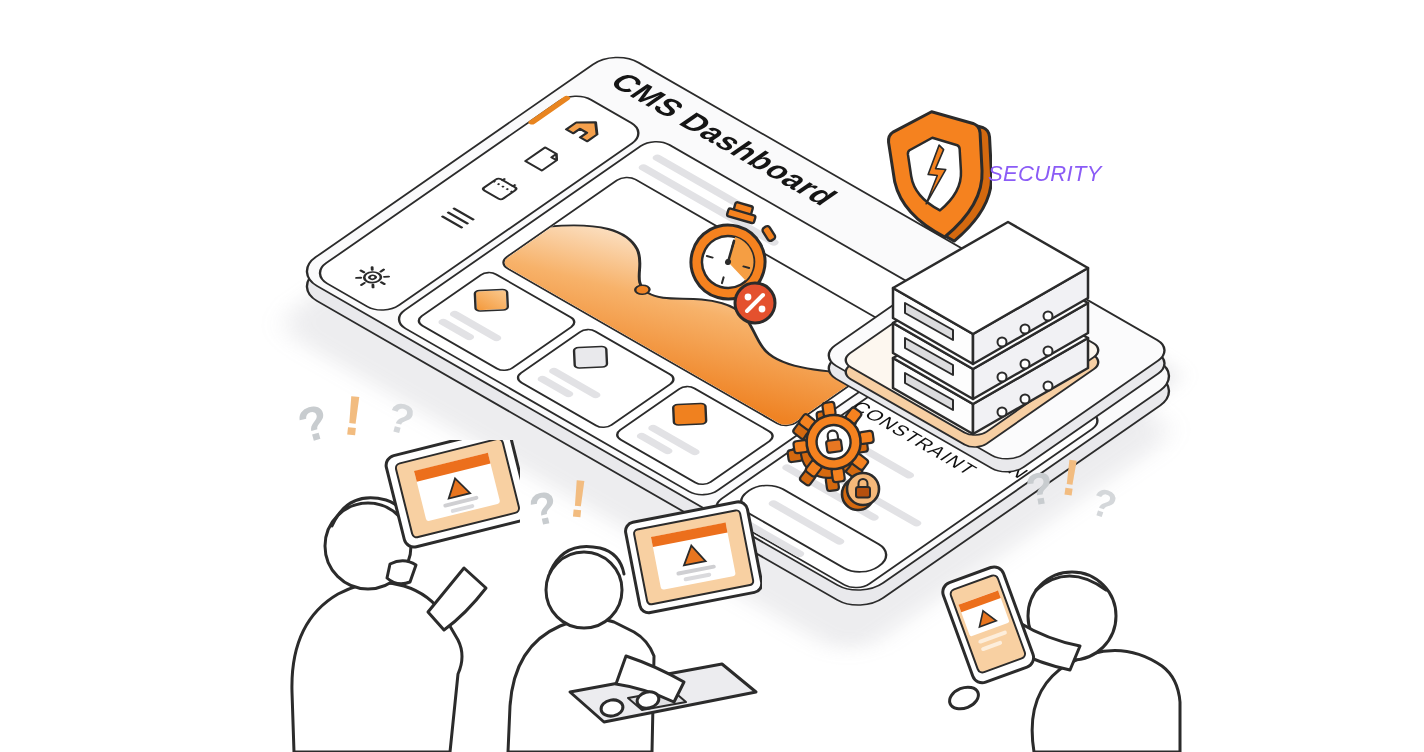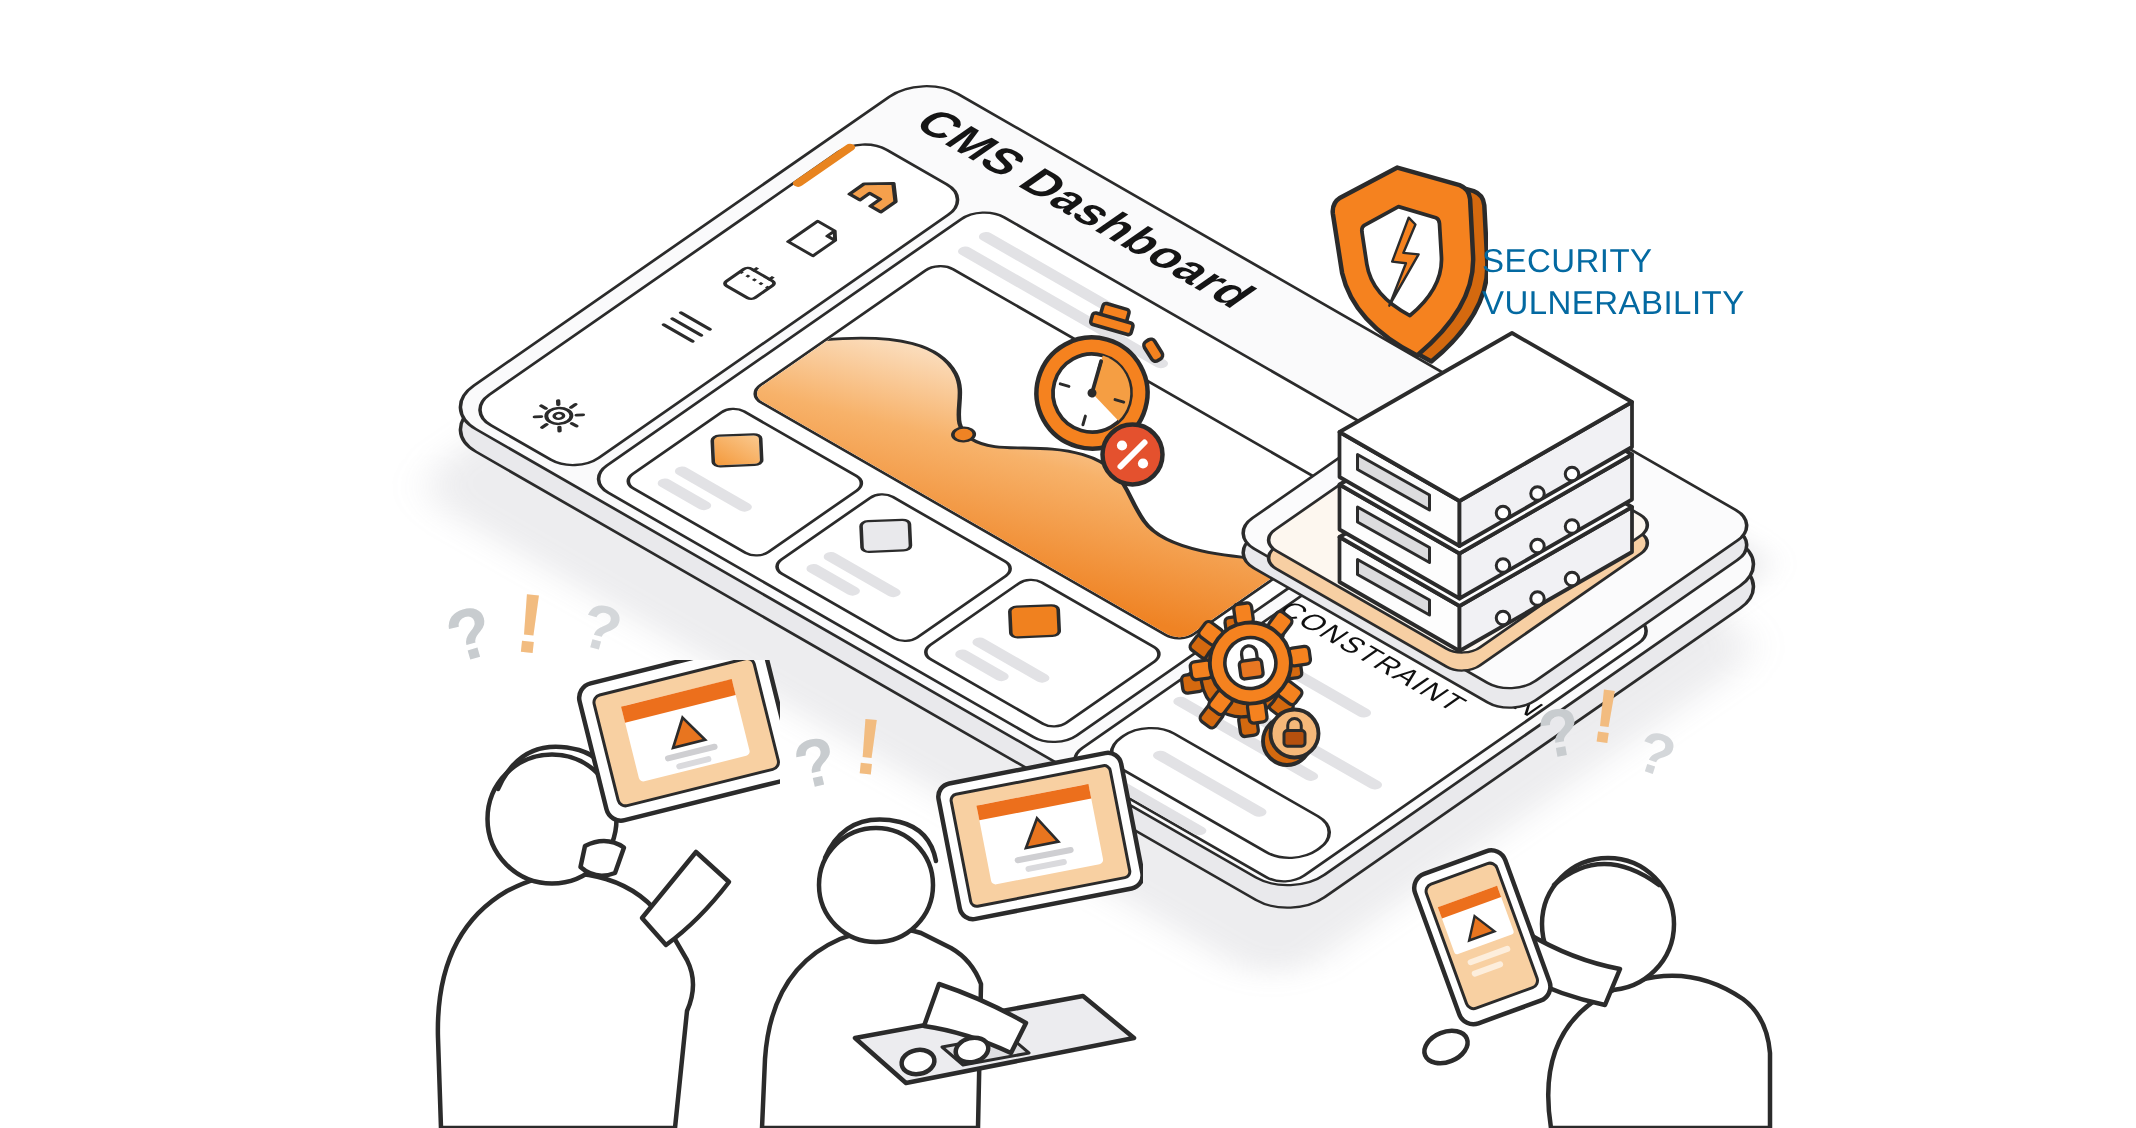--- a/index.html
+++ b/index.html
@@ -73,21 +73,21 @@
              border:2.5px solid var(--ink);border-radius:20px;z-index:4;}
   .slab-top{left:985px;top:240px;width:215px;height:200px;background:#FBFBFC;
             border:2.5px solid var(--ink);border-radius:20px;z-index:4;}
   .plat-side{left:968px;top:282px;width:155px;height:155px;background:#F7CFA3;
              border:2.5px solid var(--ink);border-radius:14px;z-index:5;}
   .plat-top{left:968px;top:270px;width:155px;height:155px;background:#FDF7EF;
             border:2.5px solid var(--ink);border-radius:14px;z-index:5;}
 
   
   .art{position:absolute;z-index:7;}
-  .label{position:absolute;z-index:9;color:#0369a1;}
+  .label{position:absolute;z-index:9;color:#8b5cf6;font-style:italic;}
   .lbl-slow{left:764px;top:233px;font-size:23px;line-height:29px;letter-spacing:.5px;}
   .lbl-sec{left:988px;top:160px;font-size:22px;line-height:28px;letter-spacing:.3px;}
   .label span{display:block;}
 
   
   .person{position:absolute;z-index:8;}
   .mark{position:absolute;z-index:9;font-weight:700;line-height:1;}
   .mk-q{color:#C8CCCF;}
   .mk-q2{color:#D4D7DA;}
   .mk-e{color:#F2BC80;}
@@ -295,21 +295,20 @@
     <g stroke="#2b2b2b">
       <circle cx="74" cy="104" r="16" fill="#D4690F" stroke-width="2.6"></circle>
       <circle cx="79" cy="99" r="16" fill="#F5B879" stroke-width="2.6"></circle>
       <path d="M74.5,97 v-3.5 a4.5,4.5 0 0 1 9,0 v3.5" fill="none" stroke-width="2"></path>
       <rect x="72" y="97" width="14" height="10.5" rx="2.2" fill="#B5500E" stroke-width="2"></rect>
     </g>
   </svg>
 
   <div class="label lbl-sec">
     <span>SECURITY</span>
-    <span>VULNERABILITY</span>
   </div>
 
   <svg class="person" style="left:278px;top:440px;width:242px;height:312px;" viewBox="0 0 242 312">
     <g stroke="#2b2b2b" stroke-width="3" fill="#fff" stroke-linecap="round" stroke-linejoin="round">
       <path d="M16,312 L14,252 Q12,182 60,154 Q94,136 126,146 Q152,154 166,176 L180,200 Q188,216 180,234 L172,312 Z"></path>
       <path d="M150,172 Q168,150 186,128 L208,148 Q188,174 166,190 Z"></path>
       <circle cx="90" cy="106" r="43"></circle>
       <path d="M54,86 Q70,50 108,60 Q128,66 131,90" fill="none"></path>
     </g>
     <g transform="translate(106,18) rotate(-14)">

